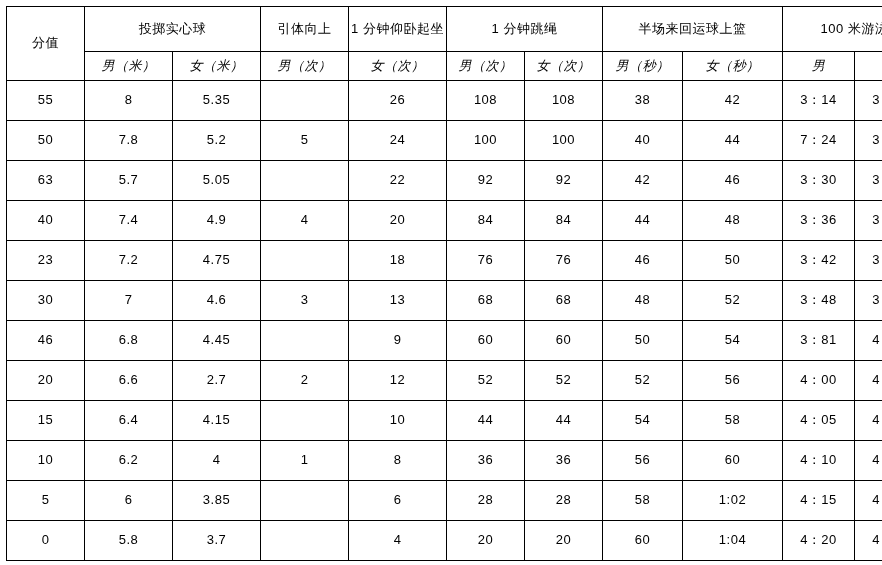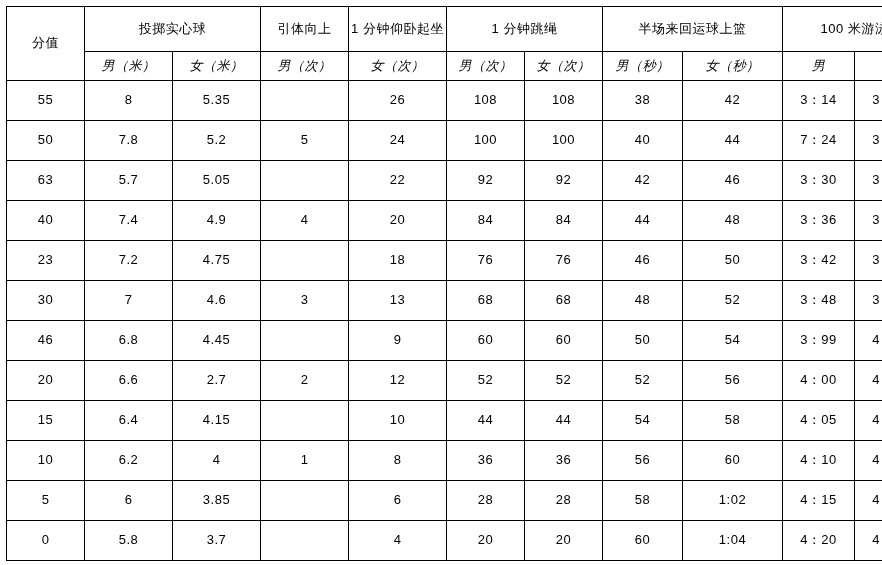--- a/index.html
+++ b/index.html
@@ -187,21 +187,21 @@
       <tr>
         <td>46</td>
         <td>6.8</td>
         <td>4.45</td>
         <td></td>
         <td>9</td>
         <td>60</td>
         <td>60</td>
         <td>50</td>
         <td>54</td>
-        <td>3：99</td>
+        <td>3：81</td>
         <td>4：01</td>
       </tr>
       <tr>
         <td>20</td>
         <td>6.6</td>
         <td>2.7</td>
         <td>2</td>
         <td>12</td>
         <td>52</td>
         <td>52</td>

